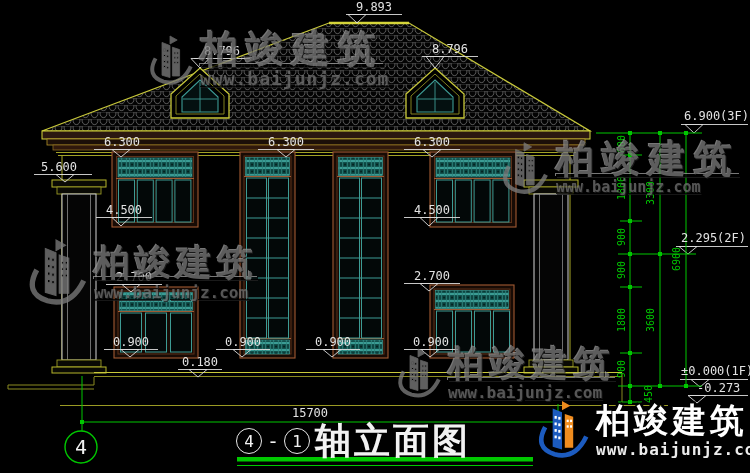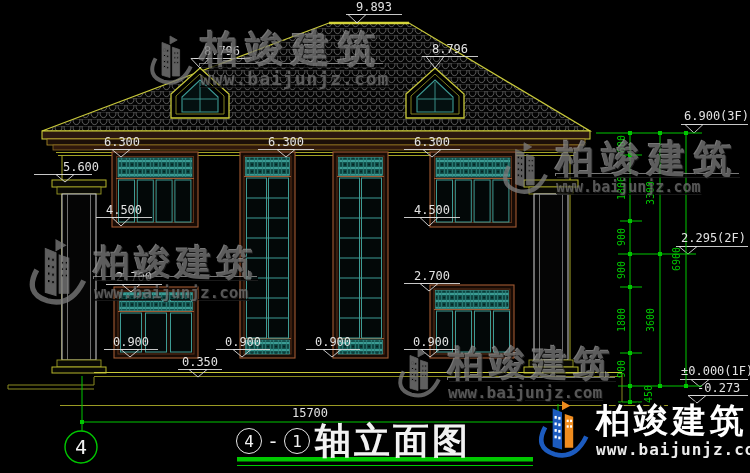--- a/index.html
+++ b/index.html
@@ -221,30 +221,30 @@
       <path d="M237 465.5H533" stroke="#00c800" stroke-width="1" fill="none"></path>
     </g>
   </svg>
 
   <div class="dim" style="left:374px;top:1px">9.893</div>
   <div class="dim" style="left:222px;top:45px">8.796</div>
   <div class="dim" style="left:450px;top:43px">8.796</div>
   <div class="dim" style="left:122px;top:136px">6.300</div>
   <div class="dim" style="left:286px;top:136px">6.300</div>
   <div class="dim" style="left:432px;top:136px">6.300</div>
-  <div class="dim" style="left:81px;top:161px">5.600</div>
+  <div class="dim" style="left:59px;top:161px">5.600</div>
   <div class="dim" style="left:124px;top:204px">4.500</div>
   <div class="dim" style="left:432px;top:204px">4.500</div>
   <div class="dim" style="left:134px;top:271px">2.700</div>
   <div class="dim" style="left:432px;top:270px">2.700</div>
   <div class="dim" style="left:131px;top:336px">0.900</div>
   <div class="dim" style="left:243px;top:336px">0.900</div>
   <div class="dim" style="left:333px;top:336px">0.900</div>
   <div class="dim" style="left:431px;top:336px">0.900</div>
-  <div class="dim" style="left:200px;top:356px">0.350</div>
+  <div class="dim" style="left:200px;top:356px">0.180</div>
   <div class="dim" style="left:310px;top:407px">15700</div>
 
   <div class="lvl" style="left:684px;top:110px">6.900(3F)</div>
   <div class="lvl" style="left:681px;top:232px">2.295(2F)</div>
   <div class="lvl" style="left:681px;top:365px">±0.000(1F)</div>
   <div class="lvl" style="left:697px;top:382px">-0.273</div>
 
   <div class="vdim" style="left:622px;top:144px">600</div>
   <div class="vdim" style="left:622px;top:188px">1800</div>
   <div class="vdim" style="left:622px;top:237px">900</div>

